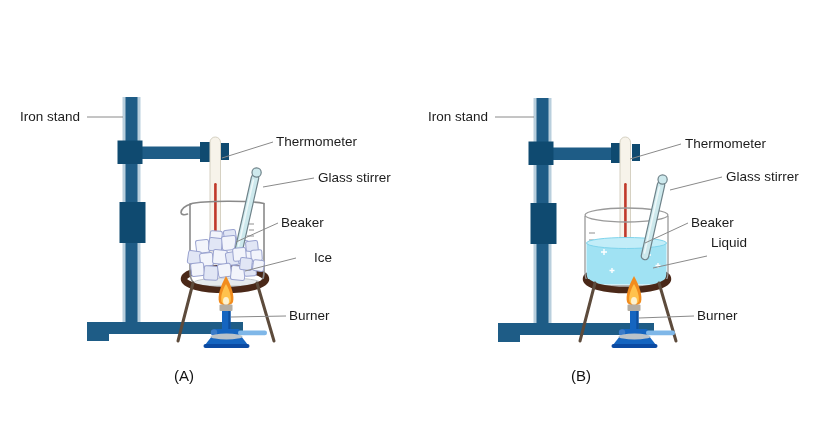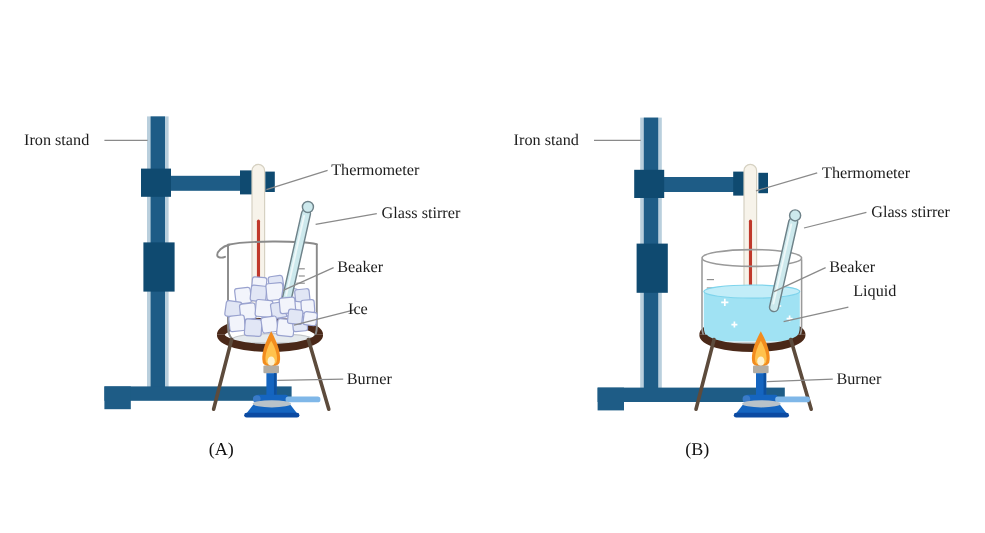--- a/index.html
+++ b/index.html
@@ -1,17 +1,17 @@
 <!DOCTYPE html>
 <html style="--stand_blue: #1e5c86; --stand_dark: #0f4a70; --pole_edge: #b9cfdd; --thermo_red: #c0392b; --stirrer_glass: #cde9ed; --liquid_blue: #a0e2f3; --ice_fill: #f2f4fb; --ice_edge: #99a2cf; --ring_brown: #4a2818; --leg_brown: #5d4b3c; --burner_blue: #1565c0; --flame_orange: #f28c1e; --flame_yellow: #ffc24d; --label_text: #1c1c1c; --leader_line: #8a8a8a;"><head>
 <meta charset="utf-8">
 <style>
   html,body{margin:0;padding:0;background:#ffffff;}
   #canvas{position:relative;width:821px;height:444px;background:#fff;overflow:hidden;
-          font-family:Liberation Serif, serif;}
+          font-family:Liberation Sans, sans-serif;}
   svg{position:absolute;left:0;top:0;}
   .lbl{position:absolute;font-size:13.5px;color:var(--label_text,#1c1c1c);white-space:nowrap;line-height:1.1;}
   .cap{position:absolute;font-size:15px;color:#111;}
   
   .stand{fill:var(--stand_blue);}
   .stand-dark{fill:var(--stand_dark);}
   .pole-edge{fill:var(--pole_edge);}
   .thermo-body{fill:#f7f3ea;stroke:#d6d1c2;stroke-width:1;}
   .thermo-red{fill:var(--thermo_red);}
   .glass{fill:none;stroke:#8a8a8a;stroke-width:1.6;stroke-linecap:round;}
@@ -185,21 +185,21 @@
       <line x1="653" y1="268" x2="707" y2="256" class="leader"></line>
       <line x1="639" y1="318" x2="694" y2="316" class="leader"></line>
     </g>
   </g>
 </svg>
 
 <span class="lbl" style="left:20px;top:110px">Iron stand</span>
 <span class="lbl" style="left:276px;top:135px">Thermometer</span>
 <span class="lbl" style="left:318px;top:171px">Glass stirrer</span>
 <span class="lbl" style="left:281px;top:216px">Beaker</span>
-<span class="lbl" style="left:290px;top:251px">Ice</span>
+<span class="lbl" style="left:314px;top:251px">Ice</span>
 <span class="lbl" style="left:289px;top:309px">Burner</span>
 <span class="cap" style="left:174px;top:367px">(A)</span>
 
 <span class="lbl" style="left:428px;top:110px">Iron stand</span>
 <span class="lbl" style="left:685px;top:137px">Thermometer</span>
 <span class="lbl" style="left:726px;top:170px">Glass stirrer</span>
 <span class="lbl" style="left:691px;top:216px">Beaker</span>
 <span class="lbl" style="left:711px;top:236px">Liquid</span>
 <span class="lbl" style="left:697px;top:309px">Burner</span>
 <span class="cap" style="left:571px;top:367px">(B)</span>

